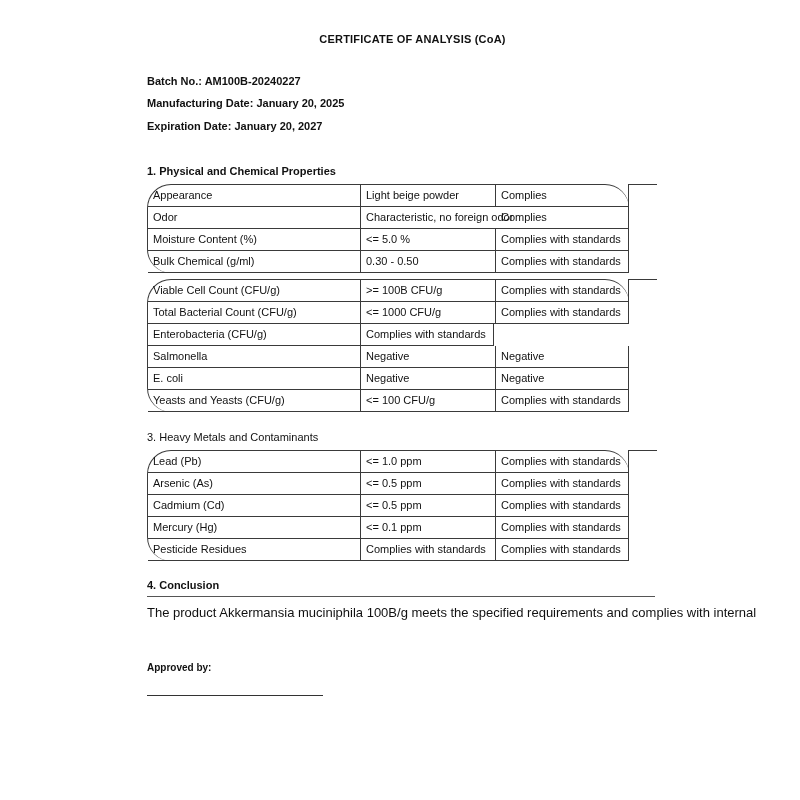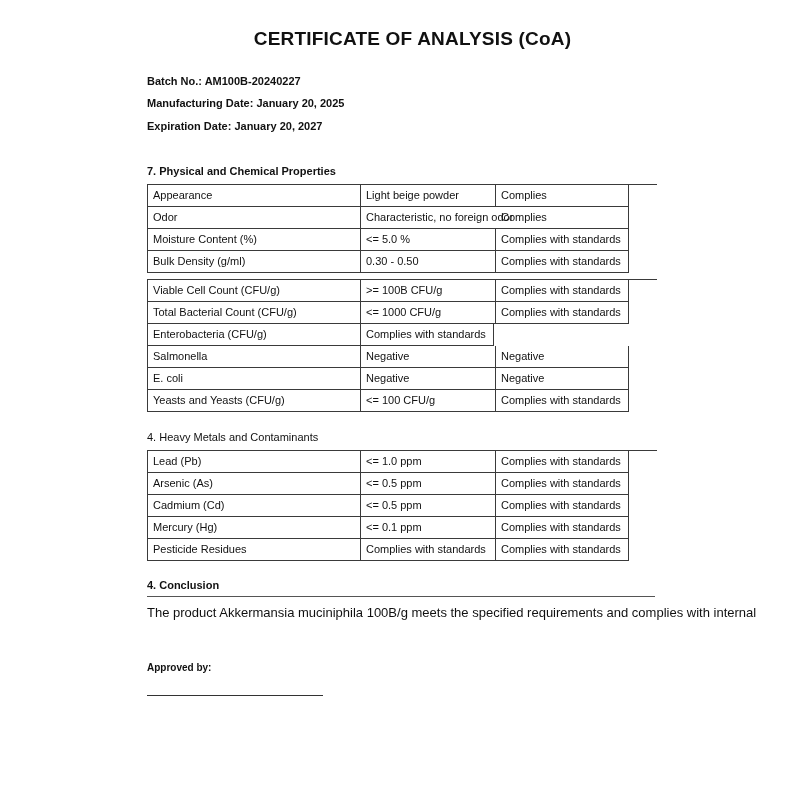--- a/index.html
+++ b/index.html
@@ -7,21 +7,21 @@
     width: 800px; height: 800px;
     background: #ffffff;
     font-family: "Liberation Sans", sans-serif;
     color: #111111;
     overflow: hidden;
   }
   .content { margin: 0 122px 0 147px; }
 
   .doc-title {
     margin: 30px 0 0 0;
-    font-size: 19px;
+    font-size: 11px;
     font-weight: bold;
     text-align: center;
     line-height: 18px;
     letter-spacing: 0.2px;
   }
 
   .header-block { margin-top: 22px; }
   .header-block p {
     margin: 0;
     font-size: 11px;
@@ -43,20 +43,21 @@
     content: "";
     position: absolute;
     top: 0; left: 481px;
     width: 29px; height: 4px;
     border-top: 1.4px solid #3a3a3a;
   }
   .dtable {
     width: 481px;
     border-top: 1.4px solid #3a3a3a;
     border-left: 1.4px solid #3a3a3a;
+    border-radius: 24px;
   }
   .trow { display: flex; }
   .tcell {
     box-sizing: border-box;
     border-right: 1px solid #3a3a3a;
     border-bottom: 1px solid #3a3a3a;
     height: 22px;
     line-height: 21px;
     font-size: 11px;
     padding-left: 5px;
@@ -101,40 +102,40 @@
 <div class="content">
 
   <h1 class="doc-title">CERTIFICATE OF ANALYSIS (CoA)</h1>
 
   <div class="header-block">
     <p>Batch No.: AM100B-20240227</p>
     <p>Manufacturing Date: January 20, 2025</p>
     <p>Expiration Date: January 20, 2027</p>
   </div>
 
-  <p id="sec1-heading" class="section-heading bold">7. Physical and Chemical Properties</p>
+  <p id="sec1-heading" class="section-heading bold">1. Physical and Chemical Properties</p>
   <div class="twrap">
     <div class="dtable">
         <div class="trow">
           <div class="tcell c0">Appearance</div>
           <div class="tcell c1">Light beige powder</div>
           <div class="tcell c2">Complies</div>
         </div>
         <div class="trow">
           <div class="tcell c0">Odor</div>
           <div class="tcell c1 overflow-cell">Characteristic, no foreign odor</div>
           <div class="tcell c2">Complies</div>
         </div>
         <div class="trow">
           <div class="tcell c0">Moisture Content (%)</div>
           <div class="tcell c1">&lt;= 5.0 %</div>
           <div class="tcell c2">Complies with standards</div>
         </div>
         <div class="trow">
-          <div class="tcell c0">Bulk Density (g/ml)</div>
+          <div class="tcell c0">Bulk Chemical (g/ml)</div>
           <div class="tcell c1">0.30 - 0.50</div>
           <div class="tcell c2">Complies with standards</div>
         </div>
       </div>
   </div>
 
   <div class="twrap">
     <div class="dtable">
         <div class="trow">
           <div class="tcell c0">Viable Cell Count (CFU/g)</div>
@@ -161,21 +162,21 @@
           <div class="tcell c2">Negative</div>
         </div>
         <div class="trow">
           <div class="tcell c0">Yeasts and Yeasts (CFU/g)</div>
           <div class="tcell c1">&lt;= 100 CFU/g</div>
           <div class="tcell c2">Complies with standards</div>
         </div>
       </div>
   </div>
 
-  <p class="section-heading">4. Heavy Metals and Contaminants</p>
+  <p class="section-heading">3. Heavy Metals and Contaminants</p>
   <div class="twrap">
     <div class="dtable">
         <div class="trow">
           <div class="tcell c0">Lead (Pb)</div>
           <div class="tcell c1">&lt;= 1.0 ppm</div>
           <div class="tcell c2">Complies with standards</div>
         </div>
         <div class="trow">
           <div class="tcell c0">Arsenic (As)</div>
           <div class="tcell c1">&lt;= 0.5 ppm</div>

